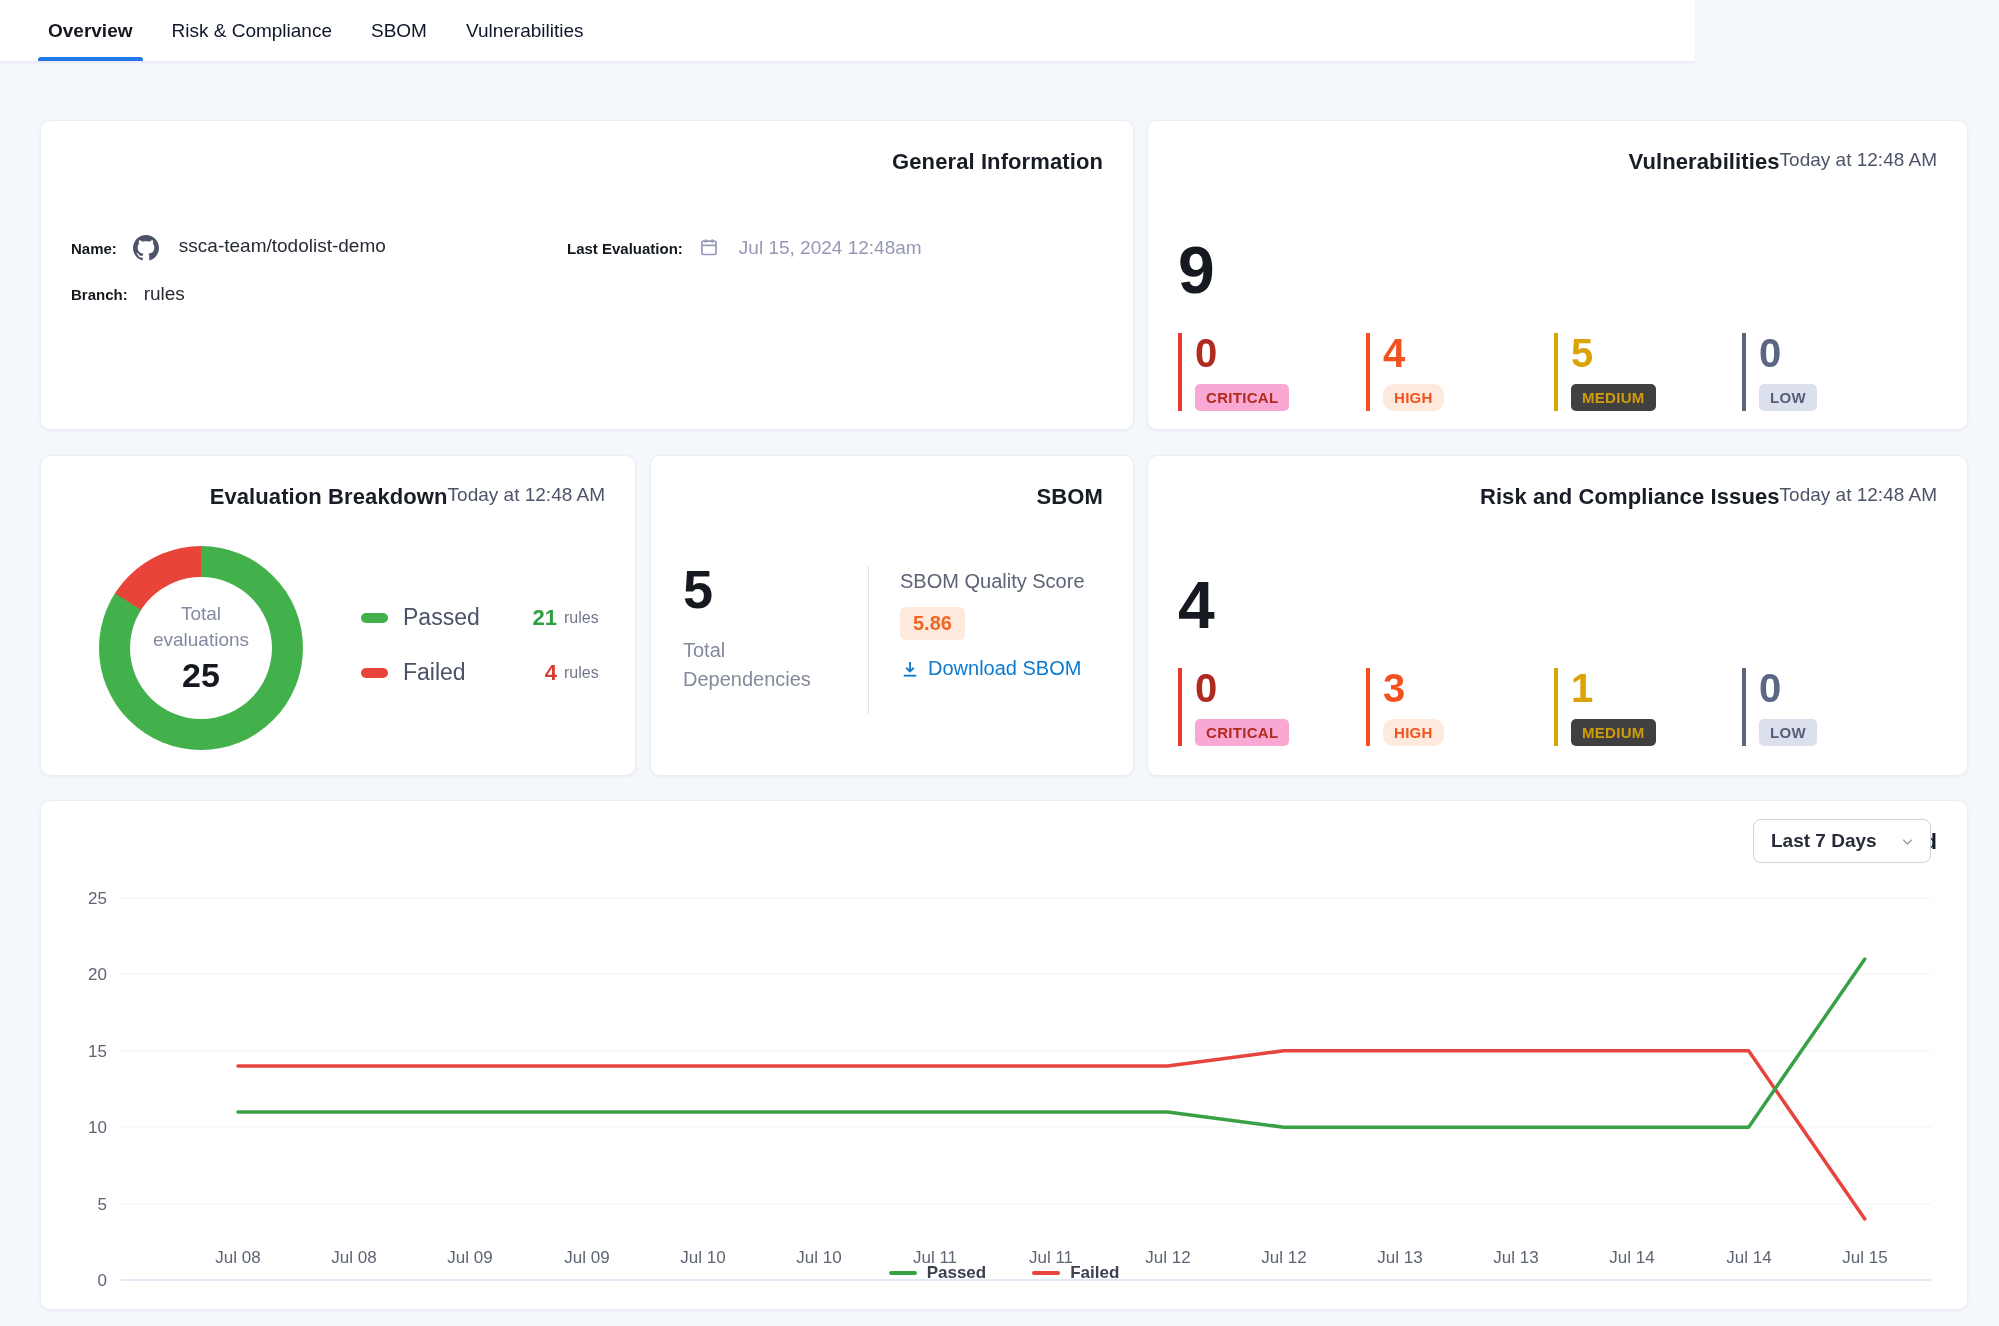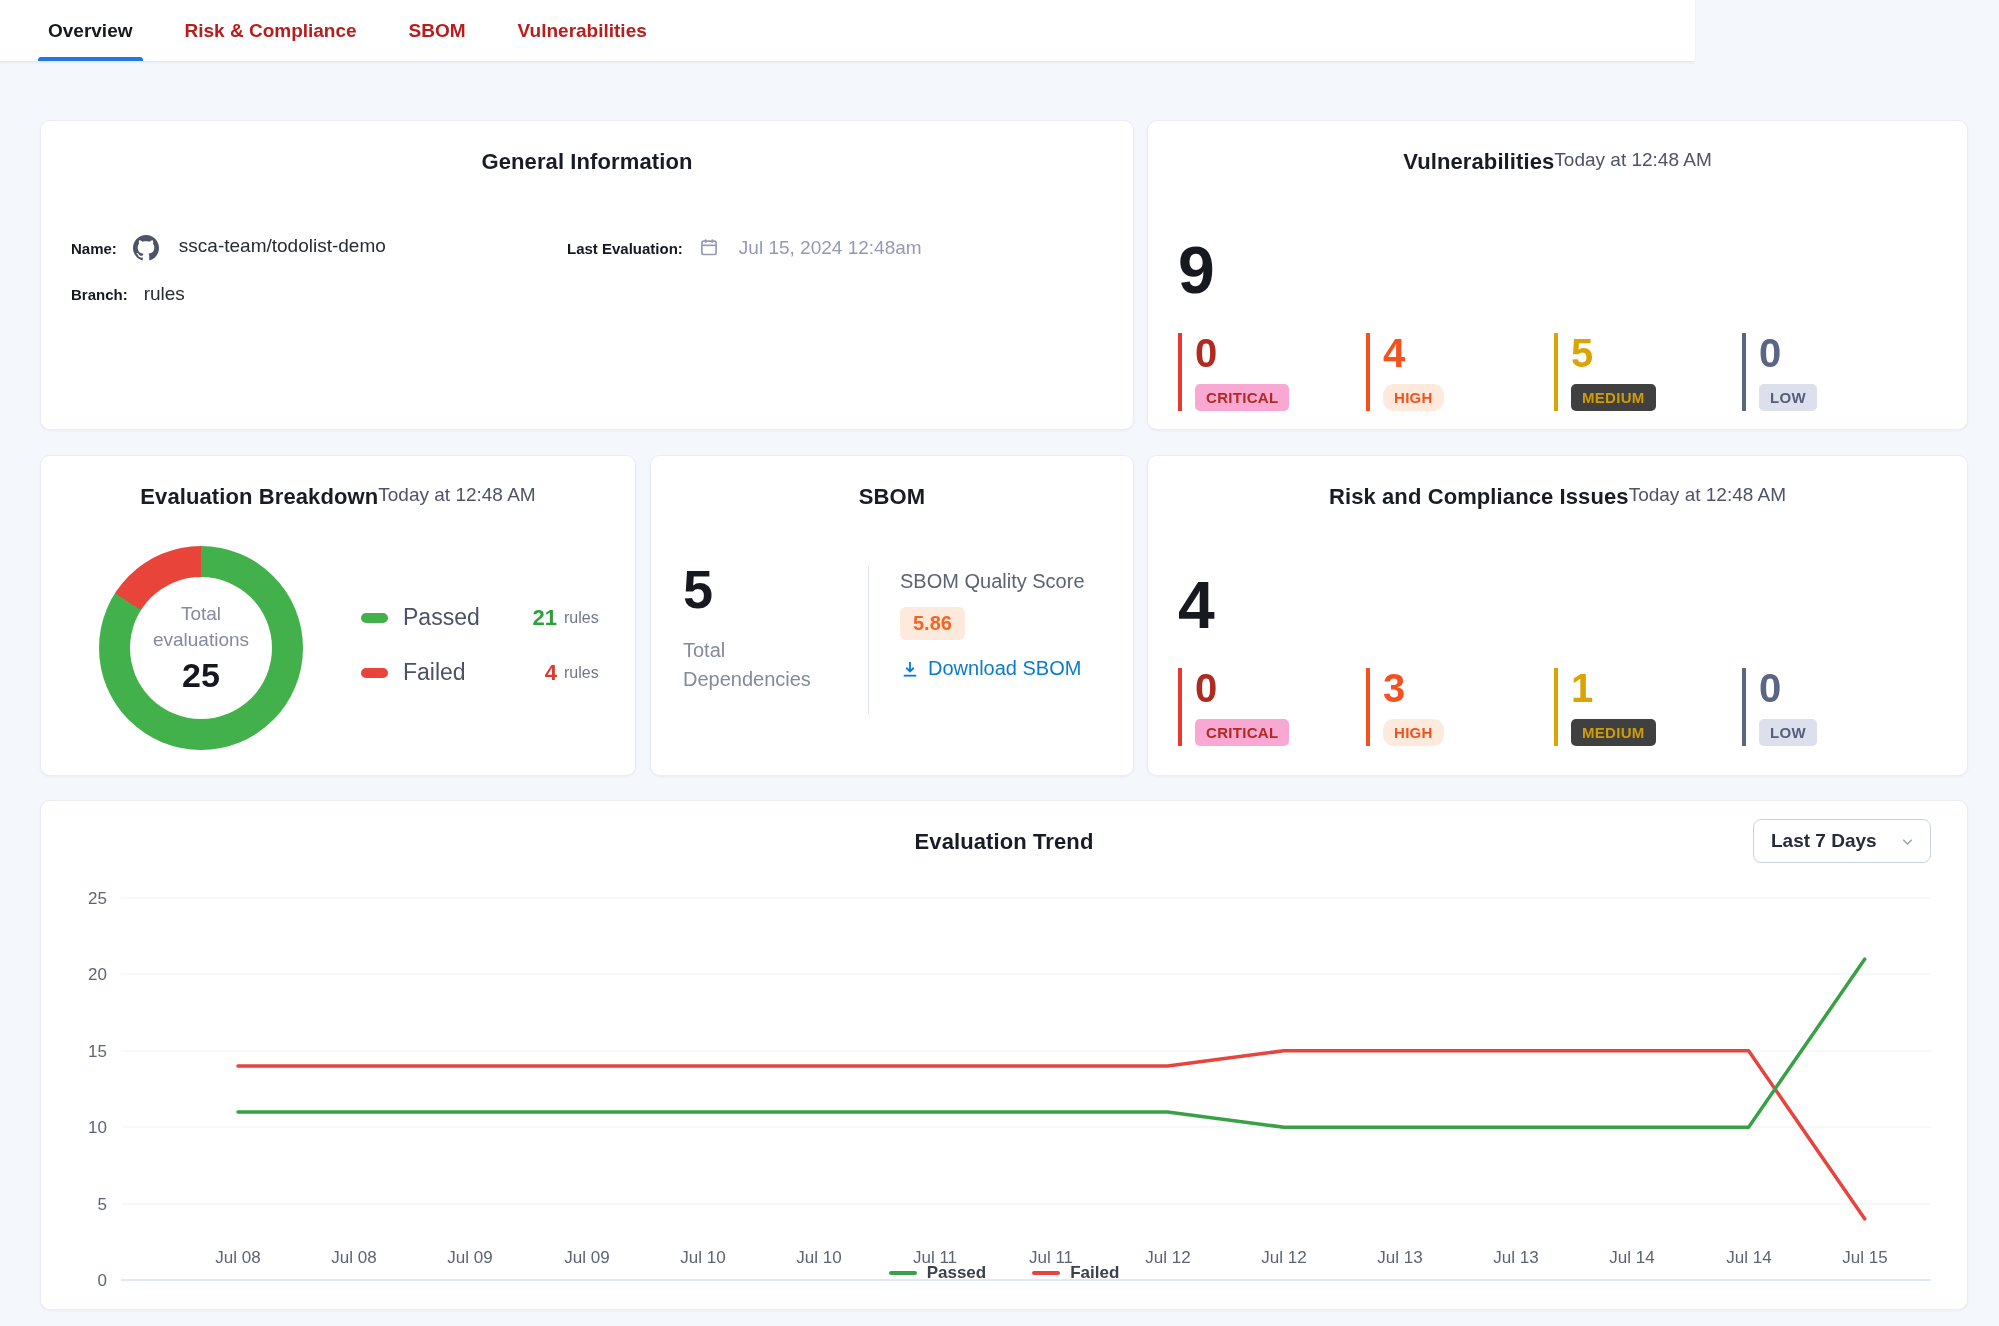--- a/index.html
+++ b/index.html
@@ -6,35 +6,35 @@
   body {
     width:1999px; height:1326px; position:relative; overflow:hidden;
     background:#f4f7fb;
     font-family:"Liberation Sans", sans-serif;
     color:#1c2130;
   }
   
   .tabbar {
     position:absolute; top:0; left:0; width:1695px; height:62px;
     background:#ffffff; border-bottom:1px solid #e7eaf0;
-    display:flex; align-items:stretch; padding-left:48px; gap:52px; box-sizing:border-box;
+    display:flex; align-items:stretch; padding-left:48px; gap:39px; box-sizing:border-box;
     box-shadow:0 1px 2px rgba(25,35,60,0.05);
   }
-  .tab { font-size:19px; color:#b91c1c; font-weight:700; position:relative;
+  .tab { font-size:19px; color:#0f172a; font-weight:400; position:relative;
          display:flex; align-items:center; cursor:pointer; white-space:nowrap; }
   .tab.active { font-weight:700; color:#14181f; }
   .tab.active::after { content:""; position:absolute; left:-10px; right:-10px; bottom:0;
          height:4px; background:#2176e8; border-radius:3px 3px 0 0; }
 
   
   .card {
     position:absolute; background:#fff; border:1px solid #eaeef4; border-radius:10px;
     box-shadow:0 1px 3px rgba(20,30,50,0.05); box-sizing:border-box;
   }
-  .card-head { display:flex; justify-content:center; align-items:flex-start;
+  .card-head { display:flex; justify-content:flex-end; align-items:flex-start;
                padding:28px 30px 0 30px; }
   .card-title { font-size:22px; font-weight:700; color:#181c25; letter-spacing:0.1px; }
   .timestamp  { font-size:19px; color:#4d5468; }
 
   #card-general-info       { left:40px;  top:120px; width:1094px; height:310px; }
   #card-vulnerabilities    { left:1147px; top:120px; width:821px;  height:310px; }
   #card-eval-breakdown     { left:40px;  top:455px; width:596px;  height:321px; }
   #card-sbom               { left:650px; top:455px; width:484px;  height:321px; }
   #card-risk-compliance    { left:1147px; top:455px; width:821px;  height:321px; }
   #card-eval-trend         { left:40px;  top:800px; width:1928px; height:510px; }

